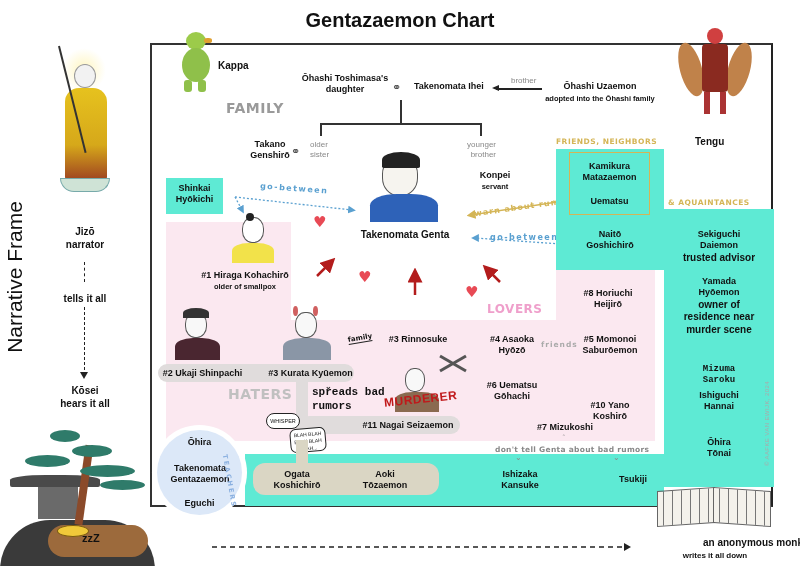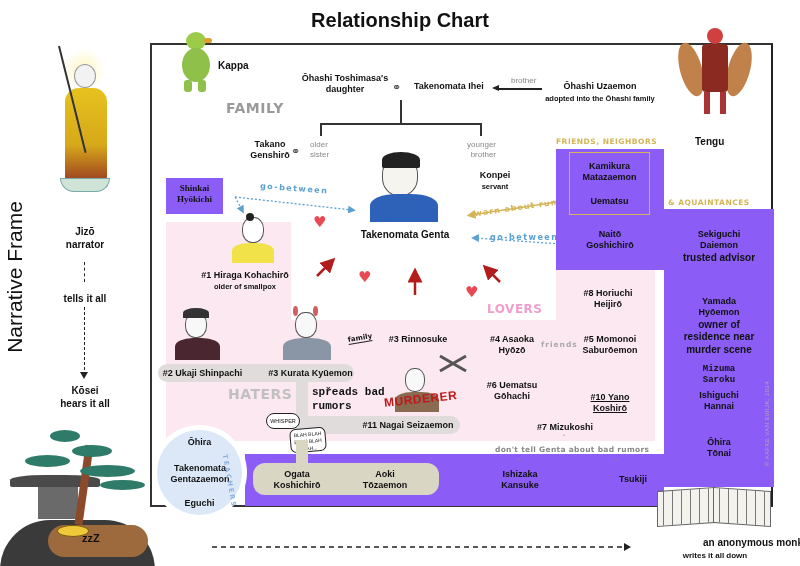--- a/index.html
+++ b/index.html
@@ -5,31 +5,31 @@
   * { box-sizing: border-box; margin: 0; padding: 0; }
   html, body { width: 800px; height: 566px; background: #ffffff; overflow: hidden; }
   body { position: relative; font-family: "DejaVu Sans", sans-serif; color: #111; }
   .abs { position: absolute; }
   .t { font-family: "Liberation Sans", sans-serif; font-weight: bold; color: #111; text-align: center; line-height: 1.25; }
   .sm { font-size: 9px; }
   .md { font-size: 10px; }
   .sub { font-size: 10px; font-weight: bold; }
   .frame { position: absolute; left: 150px; top: 43px; width: 623px; height: 464px; border: 2px solid #333; border-right-color:#222; }
   .pink { background: #fbe8f0; }
-  .yellow { background: #8b5cf6; font-family: Liberation Serif, serif; }
+  .yellow { background: #5eead4; }
   .greybox { background: #dad6c4; border-radius: 12px; }
   .pill { background: #e0dcdc; border-radius: 12px; }
   .section { font-family: "DejaVu Sans", sans-serif; font-weight: bold; letter-spacing: 0.5px; }
   .heart { color: #e84a55; font-size: 15px; }
   svg { position: absolute; overflow: visible; }
 </style>
 </head>
 <body>
 
-<div class="abs t" style="left:0;width:800px;top:8px;font-size:20px;">Relationship Chart</div>
+<div class="abs t" style="left:0;width:800px;top:8px;font-size:20px;">Gentazaemon Chart</div>
 
 <div class="abs" style="left:-62px;top:262px;width:160px;height:30px;transform:rotate(-90deg);font-family:'Liberation Sans',sans-serif;font-size:21px;text-align:center;">Narrative Frame</div>
 
 <div class="abs" style="left:50px;top:48px;width:70px;height:150px;">
   <div class="abs" style="left:12px;top:0;width:44px;height:44px;border-radius:50%;background:radial-gradient(#fff6c0,#fff 70%);"></div>
   <div class="abs" style="left:24px;top:16px;width:22px;height:24px;border-radius:50%;background:#f2f2f2;border:1px solid #999;"></div>
   <div class="abs" style="left:15px;top:40px;width:42px;height:95px;border-radius:14px 14px 6px 6px;background:linear-gradient(#e6c21e,#d6a81a 60%,#9a3b21);"></div>
   <div class="abs" style="left:10px;top:130px;width:50px;height:14px;border-radius:0 0 20px 20px;background:#cfe3d6;border:1px solid #7aa;"></div>
   <div class="abs" style="left:8px;top:-2px;width:2px;height:110px;background:#333;transform:rotate(-14deg);transform-origin:top;"></div>
 </div>
@@ -231,21 +231,21 @@
   <div>Saburōemon</div>
 </div>
 <div class="abs t sm" style="left:578px;top:288px;width:60px;">
   <div>#8 Horiuchi</div>
   <div>Heijirō</div>
 </div>
 <div class="abs t sm" style="left:482px;top:380px;width:60px;">
   <div>#6 Uematsu</div>
   <div>Gōhachi</div>
 </div>
-<div class="abs t sm" style="left:580px;top:392px;width:60px;text-decoration:underline;">
+<div class="abs t sm" style="left:580px;top:400px;width:60px;">
   <div>#10 Yano</div>
   <div>Koshirō</div>
 </div>
 <div class="abs t sm" style="left:530px;top:422px;width:70px;">#7 Mizukoshi</div>
 <div class="abs" style="left:562px;top:434px;font-size:7px;color:#888;">ˆ</div>
 
 <div class="abs section" style="left:556px;top:137px;font-size:7.5px;color:#d4b556;">FRIENDS, NEIGHBORS</div>
 <div class="abs yellow" style="left:556px;top:149px;width:108px;height:121px;"></div>
 <div class="abs yellow" style="left:664px;top:209px;width:110px;height:278px;"></div>
 <div class="abs yellow" style="left:245px;top:454px;width:419px;height:52px;"></div>
@@ -259,21 +259,21 @@
   <div>Naitō</div>
   <div>Goshichirō</div>
 </div>
 
 <div class="abs section" style="left:668px;top:198px;font-size:7.5px;color:#d4b556;">&amp; AQUAINTANCES</div>
 <div class="abs t sm" style="left:666px;top:229px;width:106px;">
   <div>Sekiguchi</div>
   <div>Daiemon</div>
   <div class="sub">trusted advisor</div>
 </div>
-<div class="abs t sm" style="left:666px;top:276px;width:106px;margin-top:20px;">
+<div class="abs t sm" style="left:666px;top:276px;width:106px;">
   <div>Yamada</div>
   <div>Hyōemon</div>
   <div class="sub" style="width:80px;margin:0 auto;">owner of residence near murder scene</div>
 </div>
 <div class="abs t sm" style="left:666px;top:364px;width:106px;font-family:Liberation Mono, monospace;">
   <div>Mizuma</div>
   <div>Saroku</div>
 </div>
 <div class="abs t sm" style="left:666px;top:390px;width:106px;">
   <div>Ishiguchi</div>

